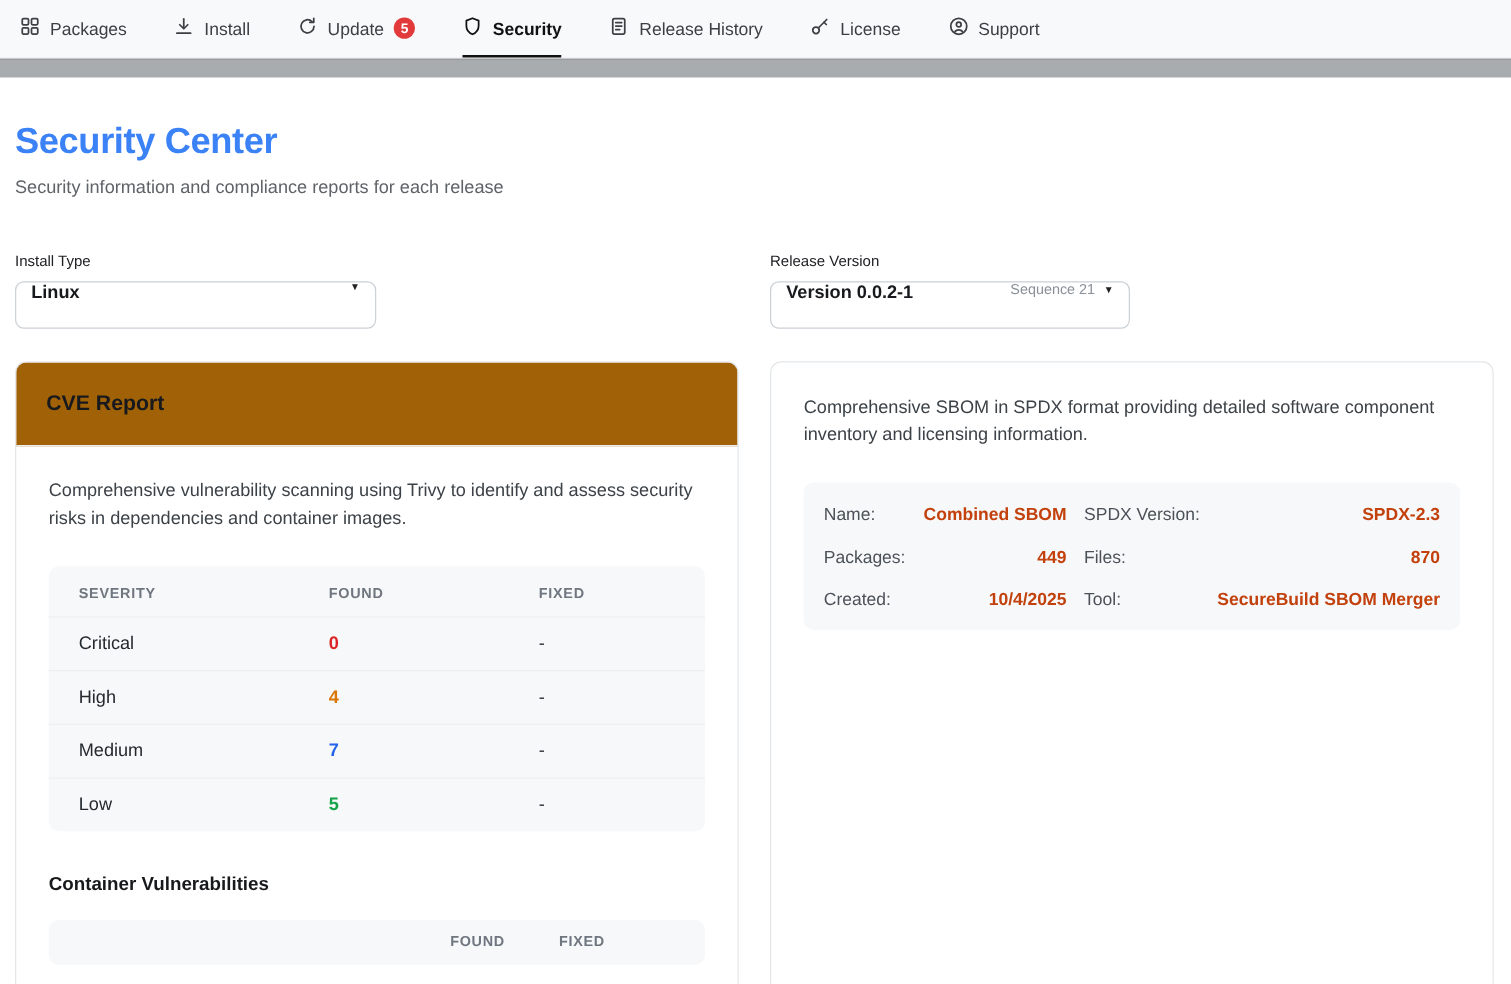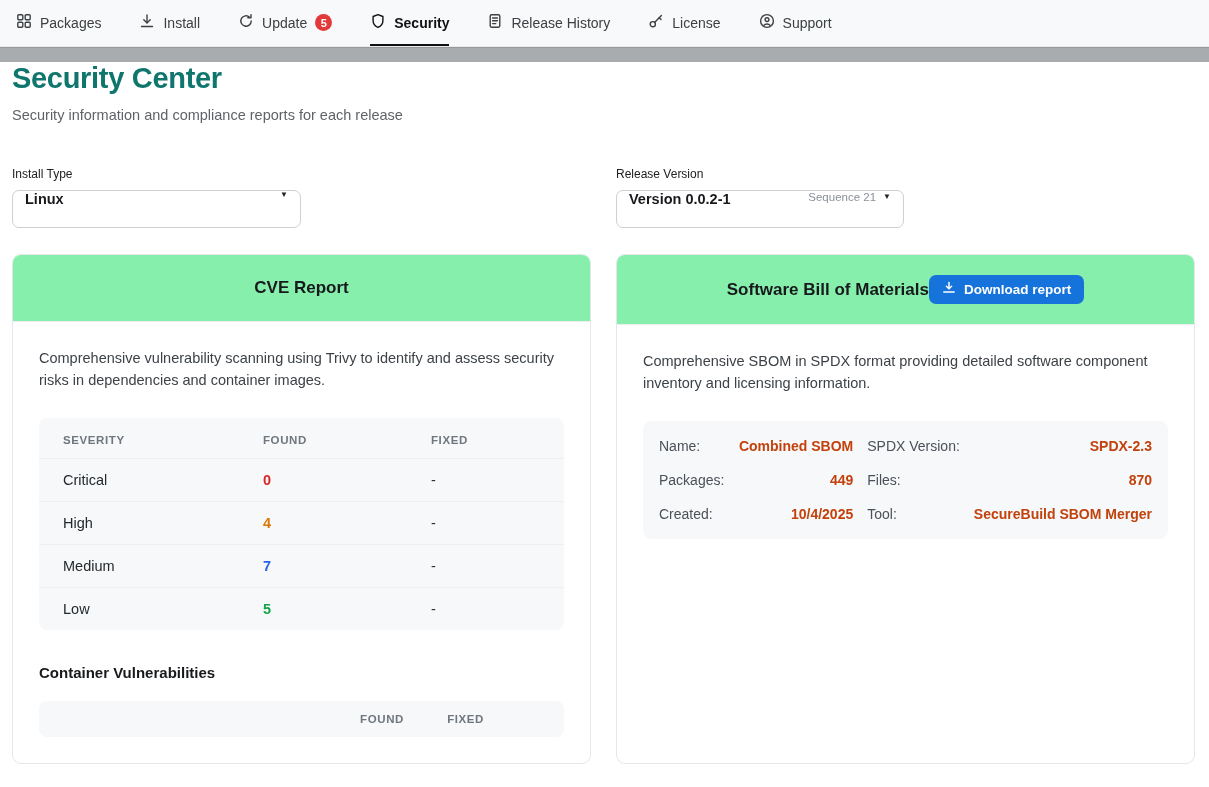--- a/index.html
+++ b/index.html
@@ -36,21 +36,21 @@
     min-width: 17px; height: 17px;
     border-radius: 9px;
     color: #fff; font-size: 11px; font-weight: 700;
     display: inline-flex; align-items: center; justify-content: center;
     padding: 0 5px;
   }
   .gray-strip { height: 15px; background: #a9acaf; border-top: 1px solid #96999c; }
 
   
   .content { padding: 0 14px 0 12px; }
-  h1 { font-size: 29px; font-weight: 700; letter-spacing: -0.3px; color: #0f766e; }
+  h1 { font-size: 29px; font-weight: 700; letter-spacing: -0.3px; margin-top: 35px; color: #3b82f6; }
   .subtitle { margin-top: 12px; font-size: 14.5px; color: #5f6368; }
 
   .filters { display: grid; grid-template-columns: 1fr 1fr; gap: 25px; margin-top: 44px; }
   .filter-label { font-size: 12px; color: #202124; margin-bottom: 9px; }
   .select {
     height: 38px;
     border: 1px solid #ccd1d6;
     border-radius: 7px;
     background: #fff;
     display: flex; align-items: flex-start; justify-content: space-between;
@@ -63,22 +63,22 @@
   .select-right { display: flex; align-items: center; gap: 7px; }
   .seq { font-size: 11.5px; color: #8a9099; }
   .caret { font-size: 8px; color: #222; line-height: 1; }
 
   
   .cards { display: grid; grid-template-columns: 1fr 1fr; gap: 25px; margin-top: 26px; align-items: stretch; }
   .card { border: 1px solid #e4e7ea; border-radius: 9px; background: #fff; overflow: hidden; }
   .card-header {
     padding: 20px 24px;
     border-bottom: 1px solid #eceef1;
-    background: #86efac;
-    display: flex; align-items: center; justify-content: center;
+    background: #a16207;
+    display: flex; align-items: center; justify-content: flex-start;
     min-height: 67px;
   }
   .card-title { font-size: 17px; font-weight: 700; color: #17191c; }
   .card-body { padding: 26px; }
   .desc { font-size: 14.5px; color: #3c4247; line-height: 1.5; }
 
   
   .sev-table { background: #f7f8f9; border-radius: 8px; margin-top: 26px; }
   .sev-row, .sev-head {
     display: grid;
@@ -277,33 +277,20 @@
         <div class="container-title">Container Vulnerabilities</div>
 
         <div class="cv-head">
           <span class="num">FOUND</span>
           <span class="num">FIXED</span>
         </div>
       </div>
     </section>
 
     <section class="card">
-      <div class="card-header">
-        <span class="card-title">Software Bill of Materials</span>
-        <button class="btn-download" style="background-color: rgb(22, 115, 219);">
-          <span>
-            <svg viewBox="0 0 14 14" fill="none" stroke="#ffffff" stroke-width="1.5" stroke-linecap="round" stroke-linejoin="round">
-              <path d="M7 1.5v6"></path>
-                <path d="M4.4 5.2 7 7.8l2.6-2.6"></path>
-                <path d="M1.8 11h10.4"></path>
-            </svg>
-          </span>
-          <span>Download report</span>
-        </button>
-      </div>
       <div class="card-body">
         <p class="desc">Comprehensive SBOM in SPDX format providing detailed software component inventory and licensing information.</p>
 
         <div class="sbom-panel">
           <span class="sbom-cell sbom-label">Name:</span>
           <span class="sbom-cell sbom-value">Combined SBOM</span>
           <span class="sbom-cell sbom-label">SPDX Version:</span>
           <span class="sbom-cell sbom-value">SPDX-2.3</span>
 
           <span class="sbom-cell sbom-label">Packages:</span>

